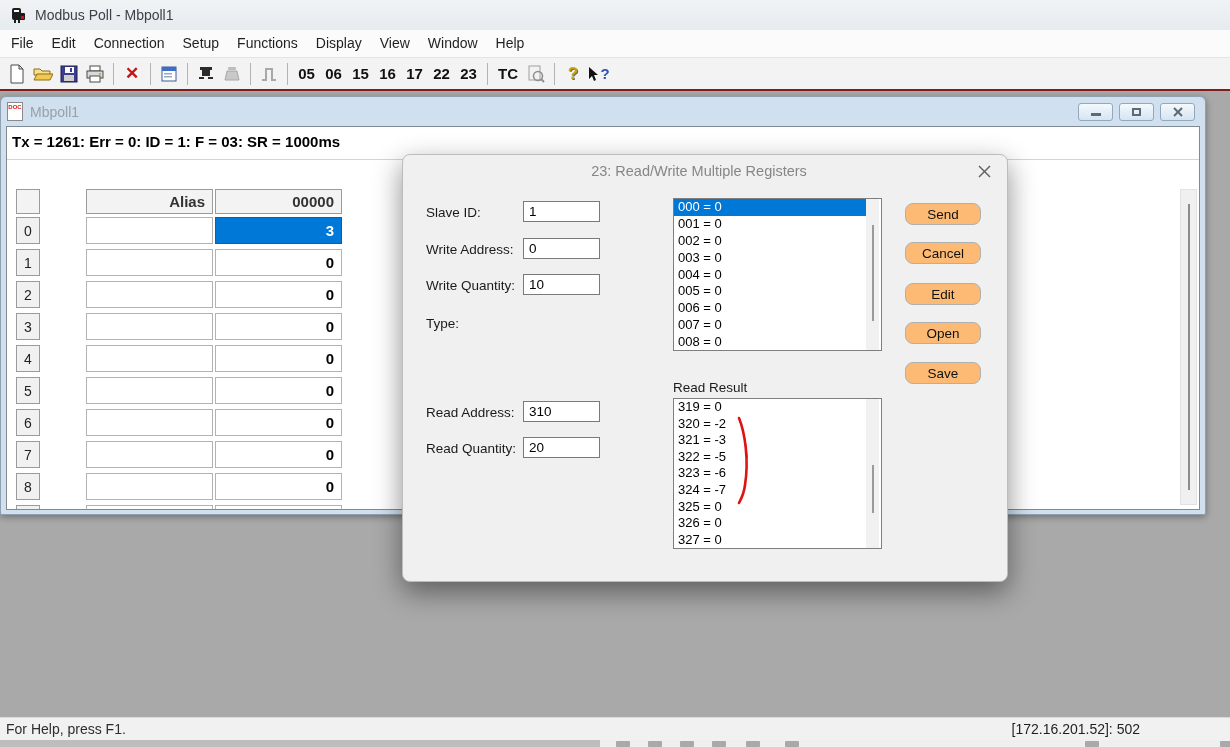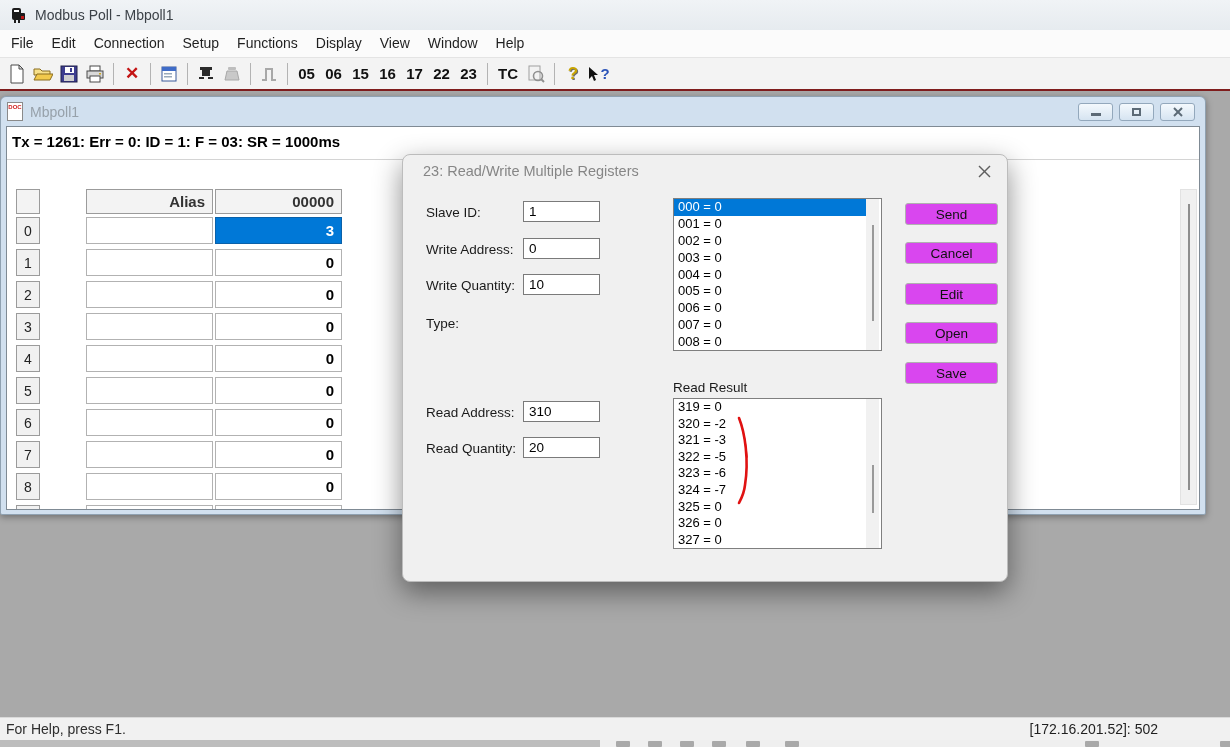--- a/index.html
+++ b/index.html
@@ -67,21 +67,21 @@
 
   .vscroll { position:absolute; right:2px; top:62px; width:17px; height:316px;
     background:#f0f0f0; border:1px solid #e2e2e2; }
   .vscroll .thumb { position:absolute; left:7px; width:2px; top:14px; height:286px; background:#8d8d8d; }
 
   
   .dialog { position:absolute; left:402px; top:63px; width:606px; height:428px;
     background:#f0f0f0; border:1px solid #bcbcbc; border-radius:8px;
     box-shadow:0 10px 28px rgba(0,0,0,.45); z-index:50; }
   .dlg-title { height:32px; display:flex; align-items:center; padding:0 14px 0 20px; }
-  .dlg-title .t { flex:1; font-size:14.5px; color:#868686; }
+  .dlg-title .t { flex:1; font-size:14.5px; color:#868686;text-align:center; }
   .dlg-close { width:18px; height:18px; display:flex; align-items:center; justify-content:center; }
 
   .dlg-label { position:absolute; left:23px; font-size:13.5px; color:#1a1a1a; }
   .dlg-input { position:absolute; left:120px; width:77px; height:21px; border:1px solid #7a7a7a;
     background:#fff; font-family:"Liberation Sans",sans-serif; font-size:13.5px; color:#000; padding:0 0 0 5px; outline:none; }
   .combo { position:absolute; left:88px; top:155px; width:161px; height:24px; border:1px solid #7a7a7a;
     background:#fff; display:flex; align-items:center; padding-left:6px; }
   .combo .val { flex:1; font-size:13.5px; color:#000; }
   .combo .chev { margin-right:8px; }
 
@@ -90,31 +90,31 @@
   .lb-read { top:243px; height:151px; }
   .lb-item { font-size:13px; color:#000; padding-left:4px; white-space:pre; }
   .lb-write .lb-item { height:16.9px; line-height:16.9px; }
   .lb-read .lb-item { height:16.6px; line-height:16.6px; }
   .lb-item.selected { background:#0078d7; color:#fff; width:194px; }
   .lb-track { position:absolute; top:1px; bottom:1px; right:1px; width:13px; background:#f1f1f1; }
   .lb-thumb { position:absolute; left:6px; width:2px; background:#9a9a9a; }
 
   .readresult-label { position:absolute; left:270px; top:225px; font-size:13.5px; color:#1a1a1a; }
 
-  .dlg-btn { position:absolute; left:502px; width:93px; height:22px; background:#d946ef;
-    border:1px solid #b0b0b0; border-radius:3px; font-size:13.5px; color:#111;
+  .dlg-btn { position:absolute; left:502px; width:76px; height:22px; background:#fdba74;
+    border:1px solid #b0b0b0; border-radius:8px; font-size:13.5px; color:#111;
     display:flex; align-items:center; justify-content:center; }
 
   .annotation { position:absolute; left:300px; top:250px; pointer-events:none; }
 
   
   .statusbar { position:absolute; left:0; top:717px; width:1230px; height:23px;
     background:#f1f1f1; border-top:1px solid #dadada; display:flex; align-items:center; }
   .statusbar .help { font-size:14px; color:#2e2e2e; margin-left:6px; flex:1; }
-  .statusbar .conn { font-size:14px; color:#1f1f1f; margin-right:72px; }
+  .statusbar .conn { font-size:14px; color:#1f1f1f; margin-right:90px; }
 
   .bottomstrip { position:absolute; left:0; top:740px; width:1230px; height:7px; background:#bdbdbd; overflow:hidden; }
   .bottomstrip .panel { position:absolute; left:600px; top:0; width:630px; height:7px; background:#efefef; }
   .frag { position:absolute; top:1px; width:14px; height:6px; background:#7a7a7a; opacity:.6; border-radius:1px; }
 </style>
 </head>
 <body>
 
 <div id="screen">
 

